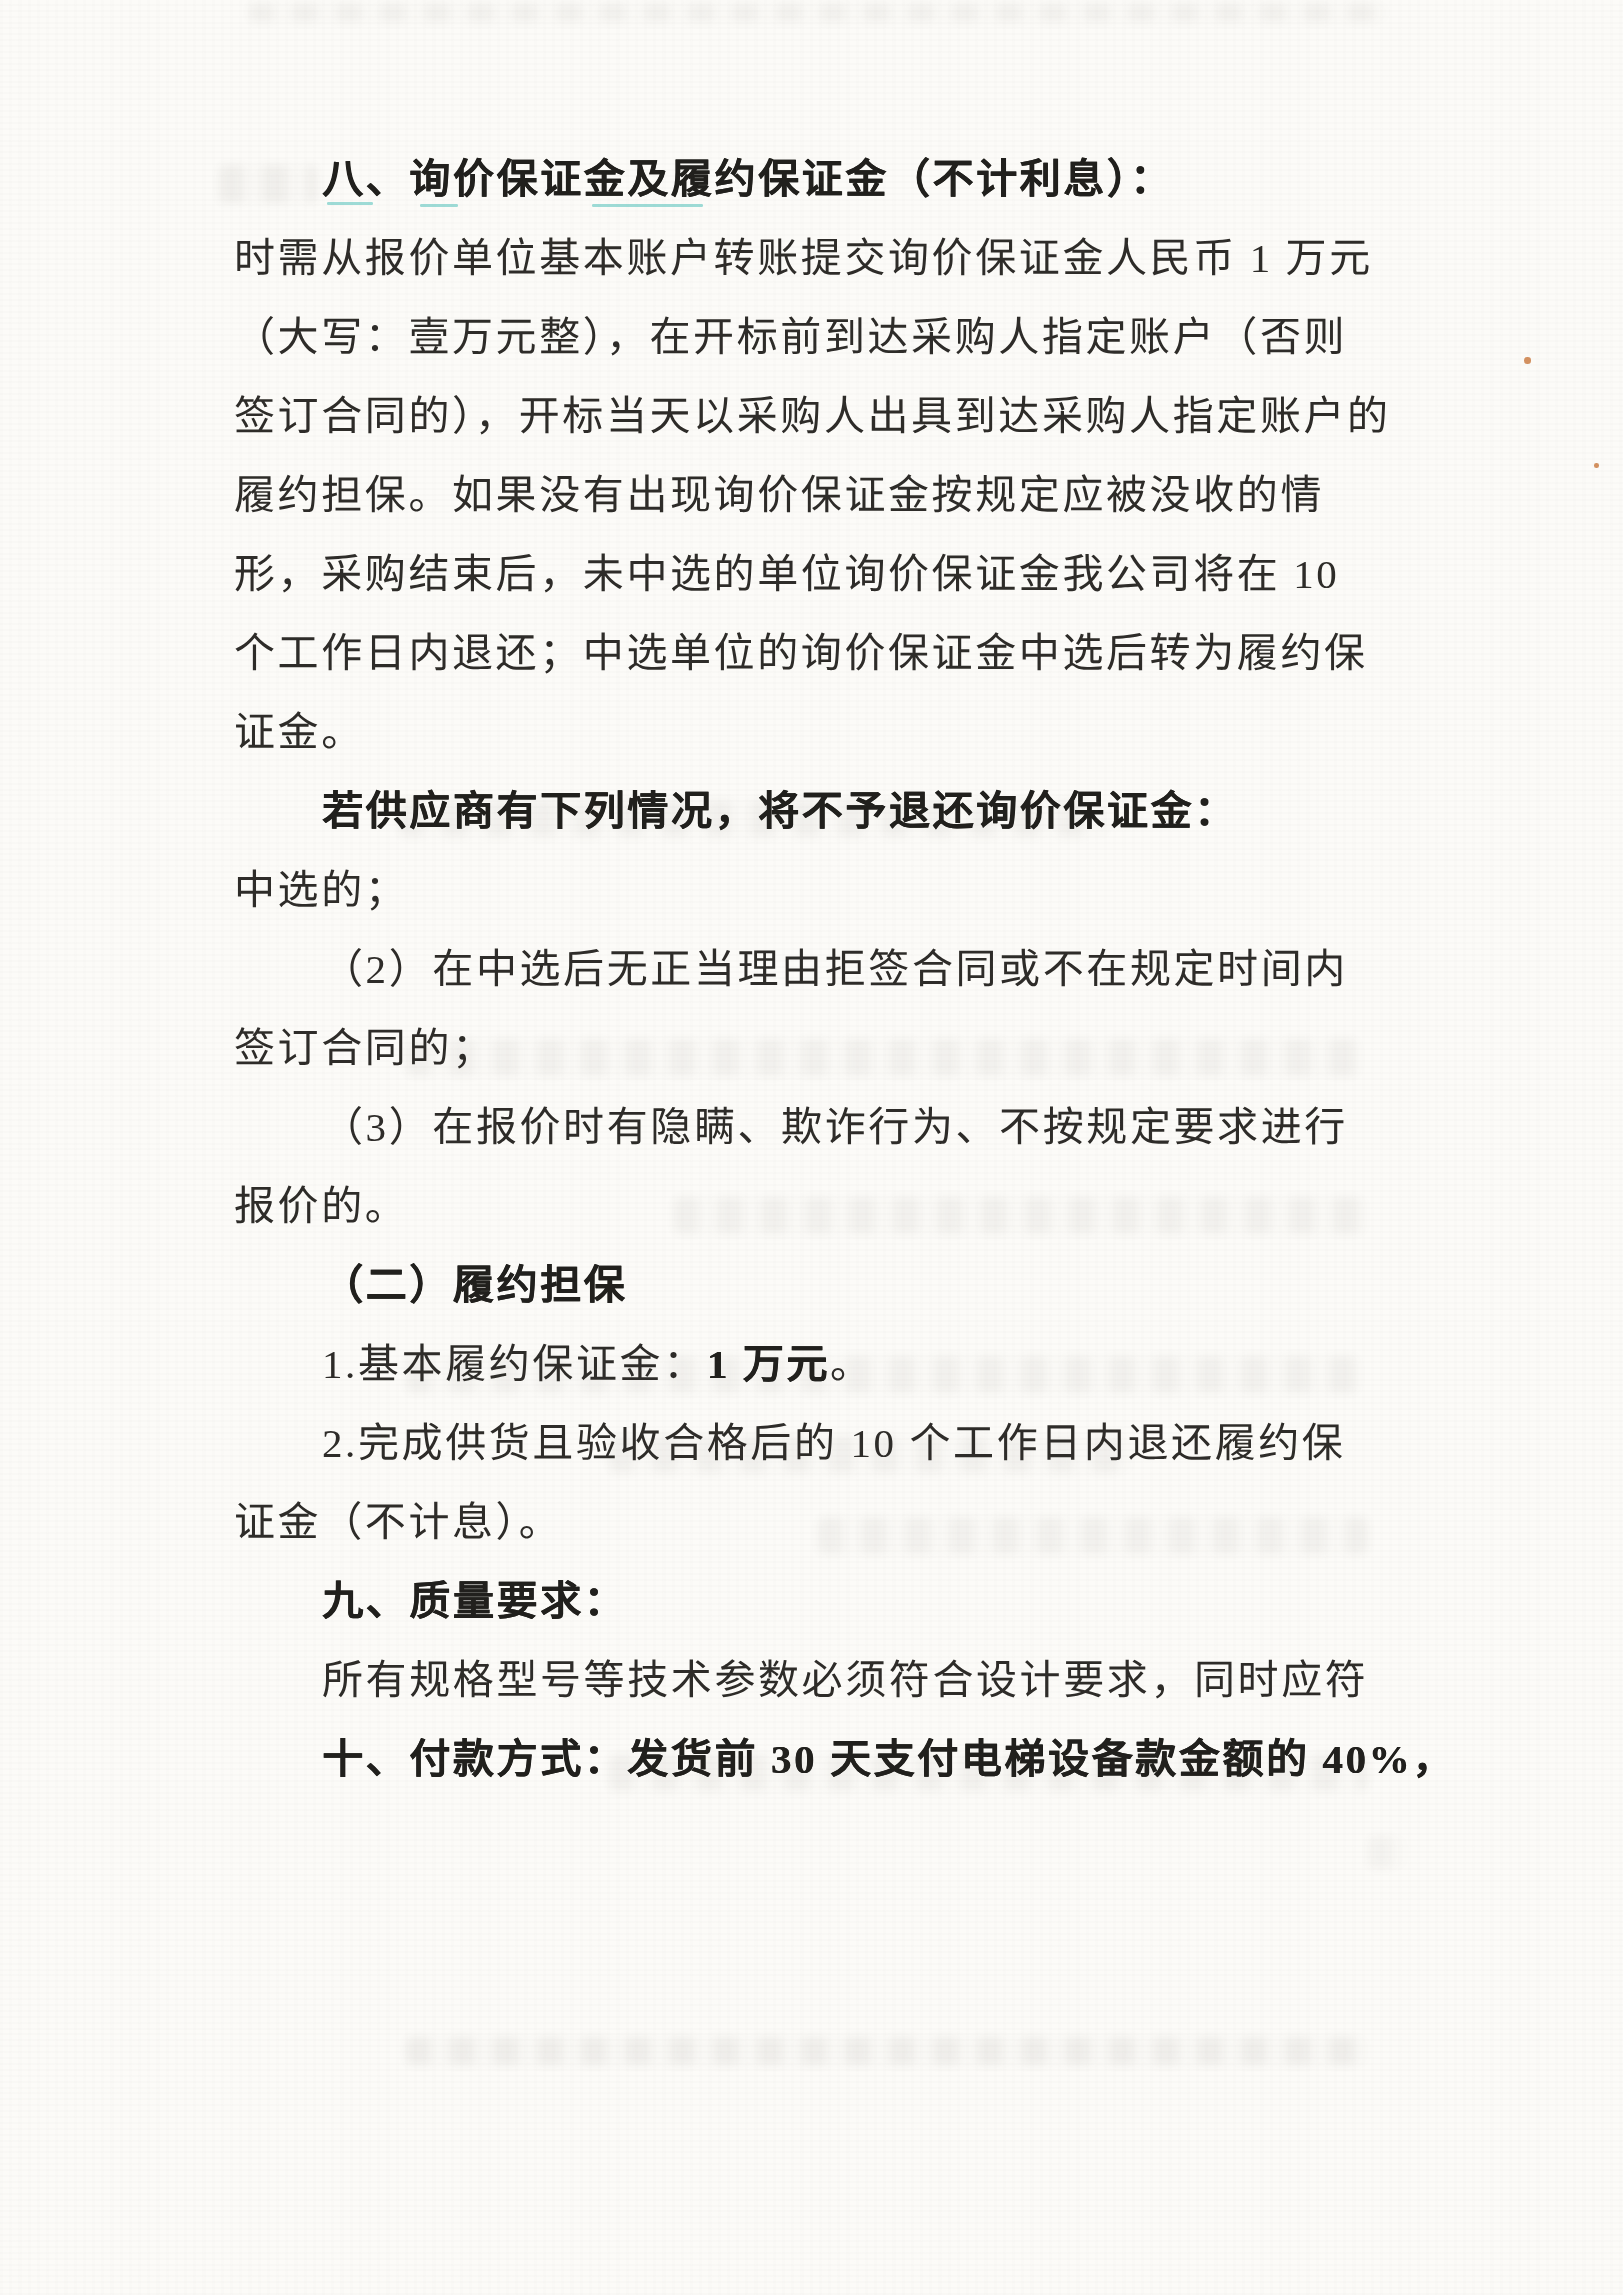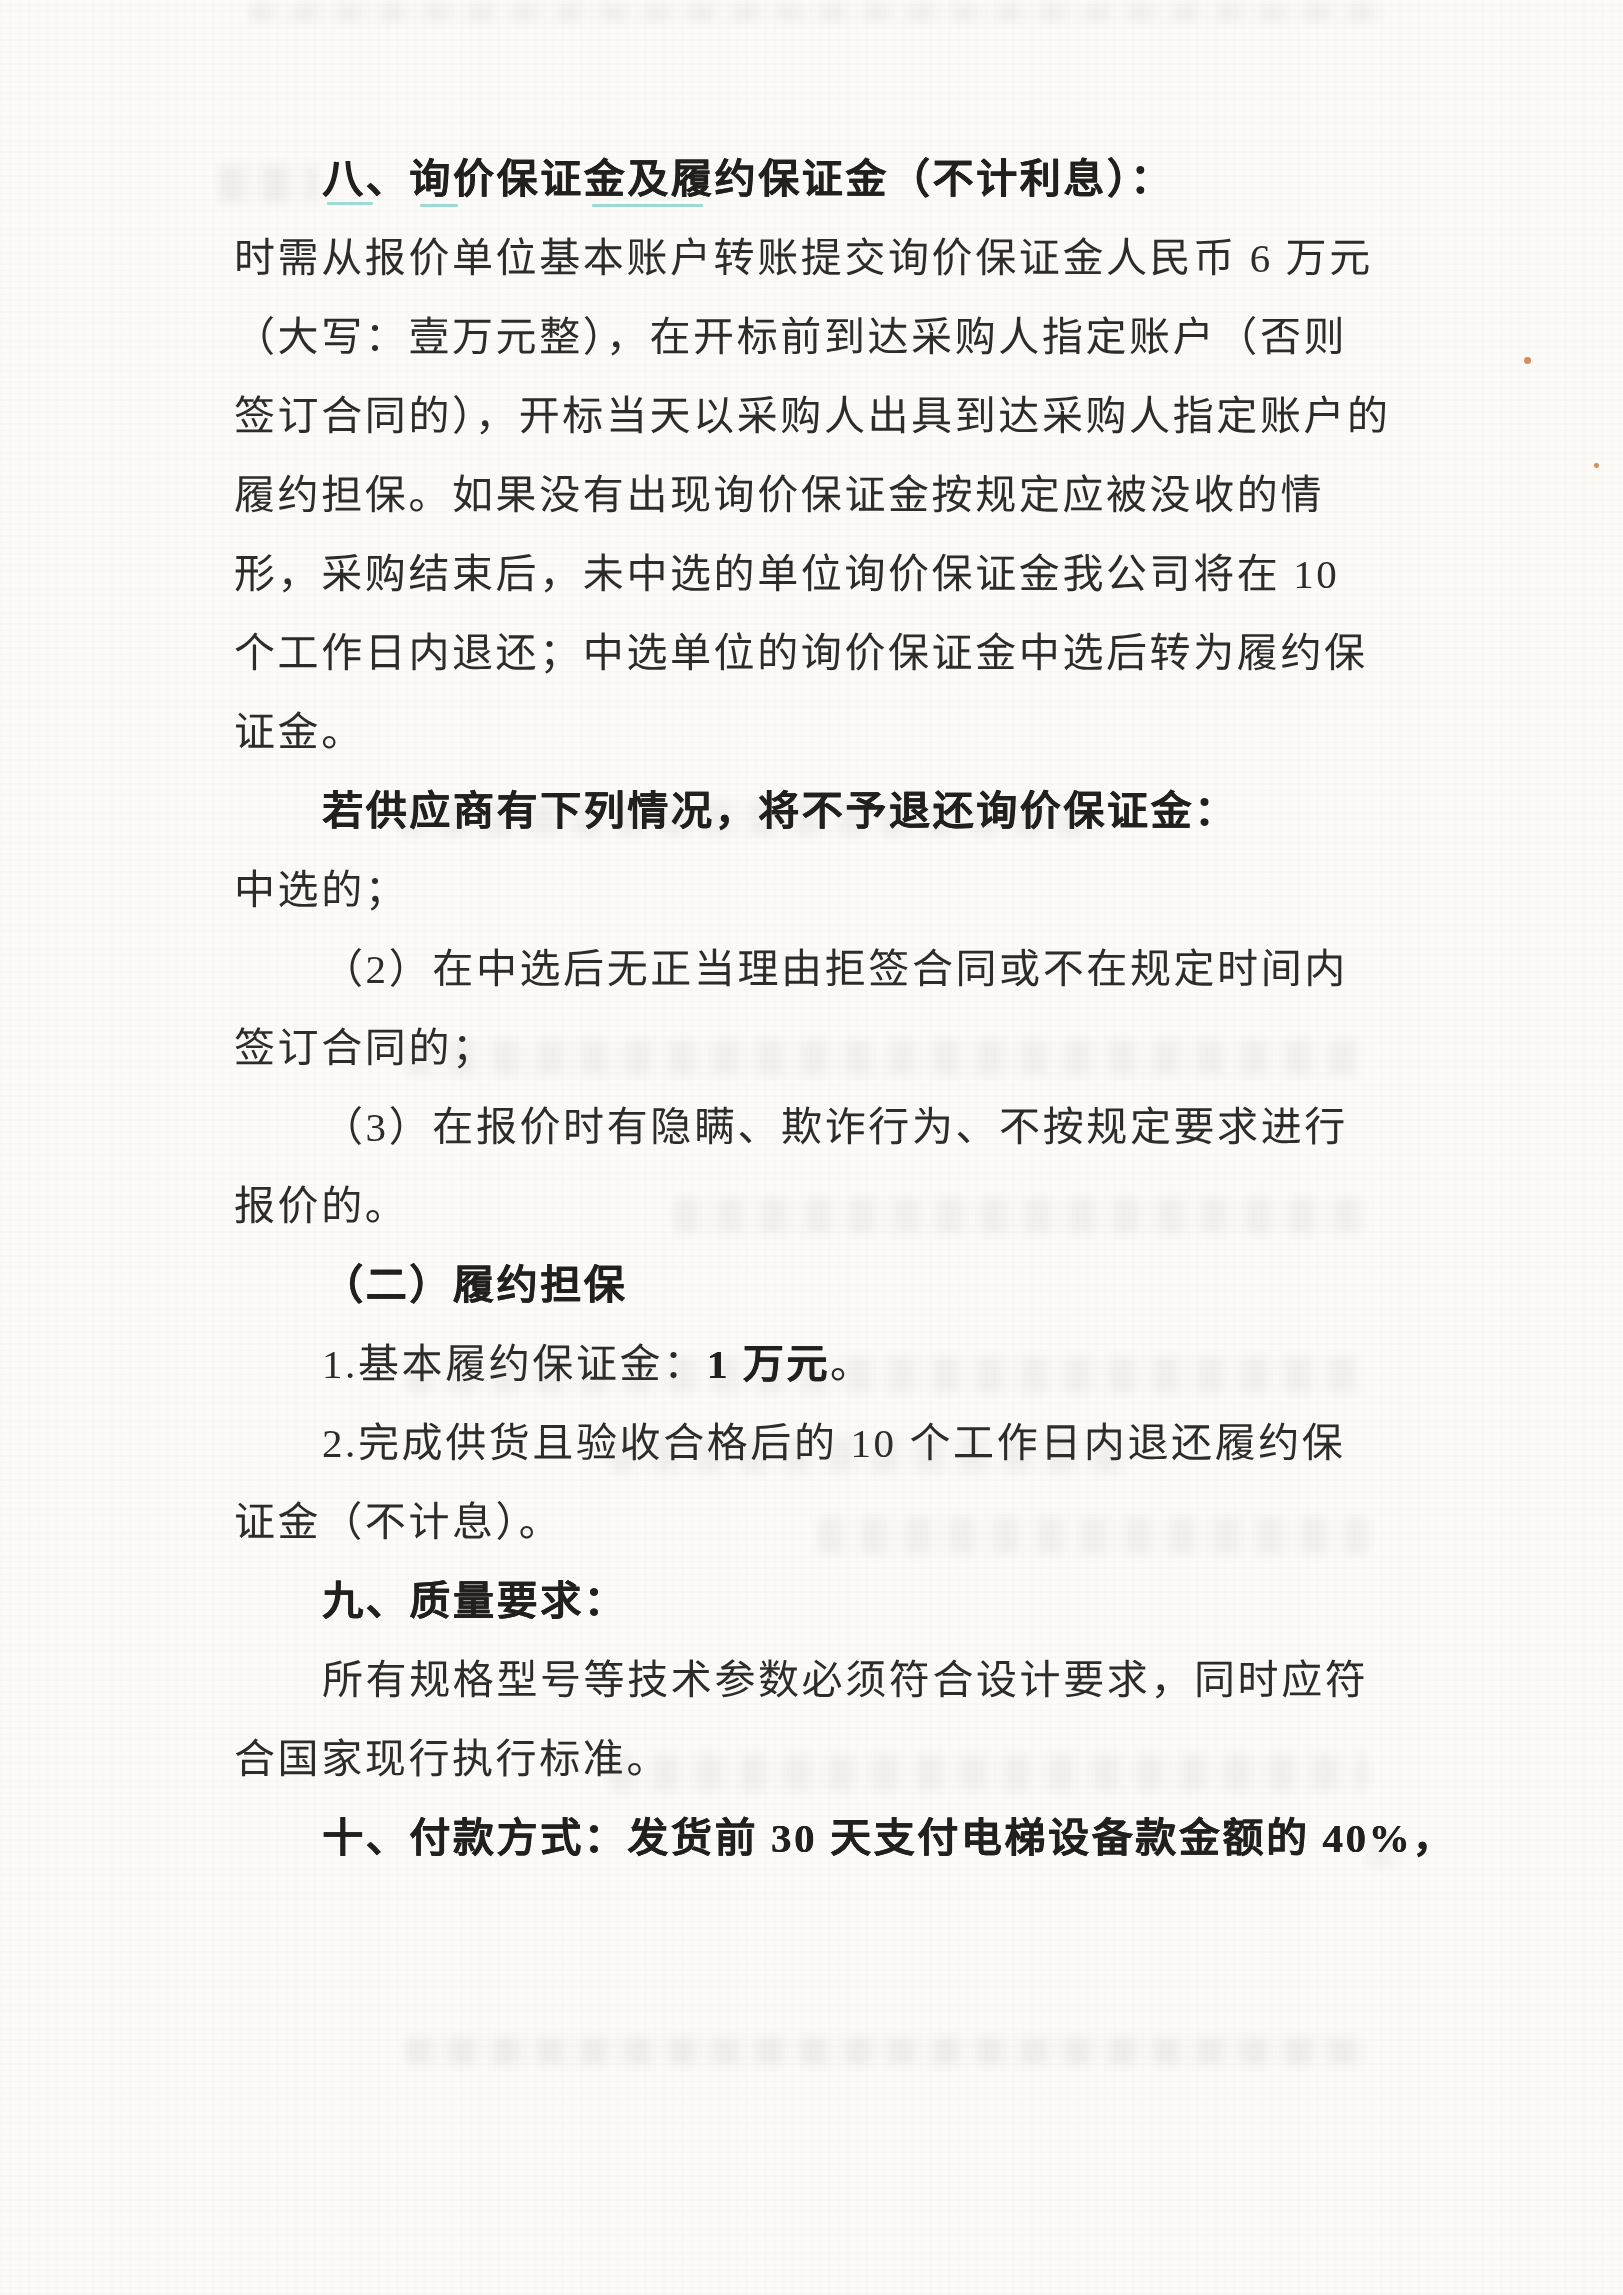--- a/index.html
+++ b/index.html
@@ -93,37 +93,36 @@
   <div class="smudge" style="left:406px;top:2037px;width:962px;height:27.5px;opacity:0.13;"></div>
 
   <div class="cyan-dash" style="left:327px;top:202px;width:46px;"></div>
   <div class="cyan-dash" style="left:420px;top:204px;width:38px;"></div>
   <div class="cyan-dash" style="left:592px;top:204px;width:111px;"></div>
   <div class="speck" style="left:1524px;top:357px;width:6.5px;height:6.5px;"></div>
   <div class="speck" style="left:1594px;top:463px;width:4.6px;height:4.6px;"></div>
 
   <div class="text-block">
       <div class="line indent"><span class="seg bold">八、询价保证金及履约保证金（不计利息）：</span></div>
-      <div class="line"><span class="seg">时需从报价单位基本账户转账提交询价保证金人民币 6 万元</span></div>
+      <div class="line"><span class="seg">时需从报价单位基本账户转账提交询价保证金人民币 1 万元</span></div>
       <div class="line"><span class="seg">（大写：壹万元整），在开标前到达采购人指定账户（否则</span></div>
       <div class="line"><span class="seg">签订合同的），开标当天以采购人出具到达采购人指定账户的</span></div>
       <div class="line"><span class="seg">履约担保。如果没有出现询价保证金按规定应被没收的情</span></div>
       <div class="line"><span class="seg">形，采购结束后，未中选的单位询价保证金我公司将在 10</span></div>
       <div class="line"><span class="seg">个工作日内退还；中选单位的询价保证金中选后转为履约保</span></div>
       <div class="line"><span class="seg">证金。</span></div>
       <div class="line indent"><span class="seg bold">若供应商有下列情况，将不予退还询价保证金：</span></div>
       <div class="line"><span class="seg">中选的；</span></div>
       <div class="line indent"><span class="seg">（2）在中选后无正当理由拒签合同或不在规定时间内</span></div>
       <div class="line"><span class="seg">签订合同的；</span></div>
       <div class="line indent"><span class="seg">（3）在报价时有隐瞒、欺诈行为、不按规定要求进行</span></div>
       <div class="line"><span class="seg">报价的。</span></div>
       <div class="line indent"><span class="seg bold">（二）履约担保</span></div>
       <div class="line indent"><span class="seg">1.基本履约保证金：</span><span class="seg bold">1 万元</span><span class="seg">。</span></div>
       <div class="line indent"><span class="seg">2.完成供货且验收合格后的 10 个工作日内退还履约保</span></div>
       <div class="line"><span class="seg">证金（不计息）。</span></div>
       <div class="line indent"><span class="seg bold">九、质量要求：</span></div>
       <div class="line indent"><span class="seg">所有规格型号等技术参数必须符合设计要求，同时应符</span></div>
-      <div class="line"><span class="seg">合国家现行执行标准。</span></div>
       <div class="line indent"><span class="seg bold">十、付款方式：发货前 30 天支付电梯设备款金额的 40%，</span></div>
     </div>
 
 </div>
 
 
 </body></html>

